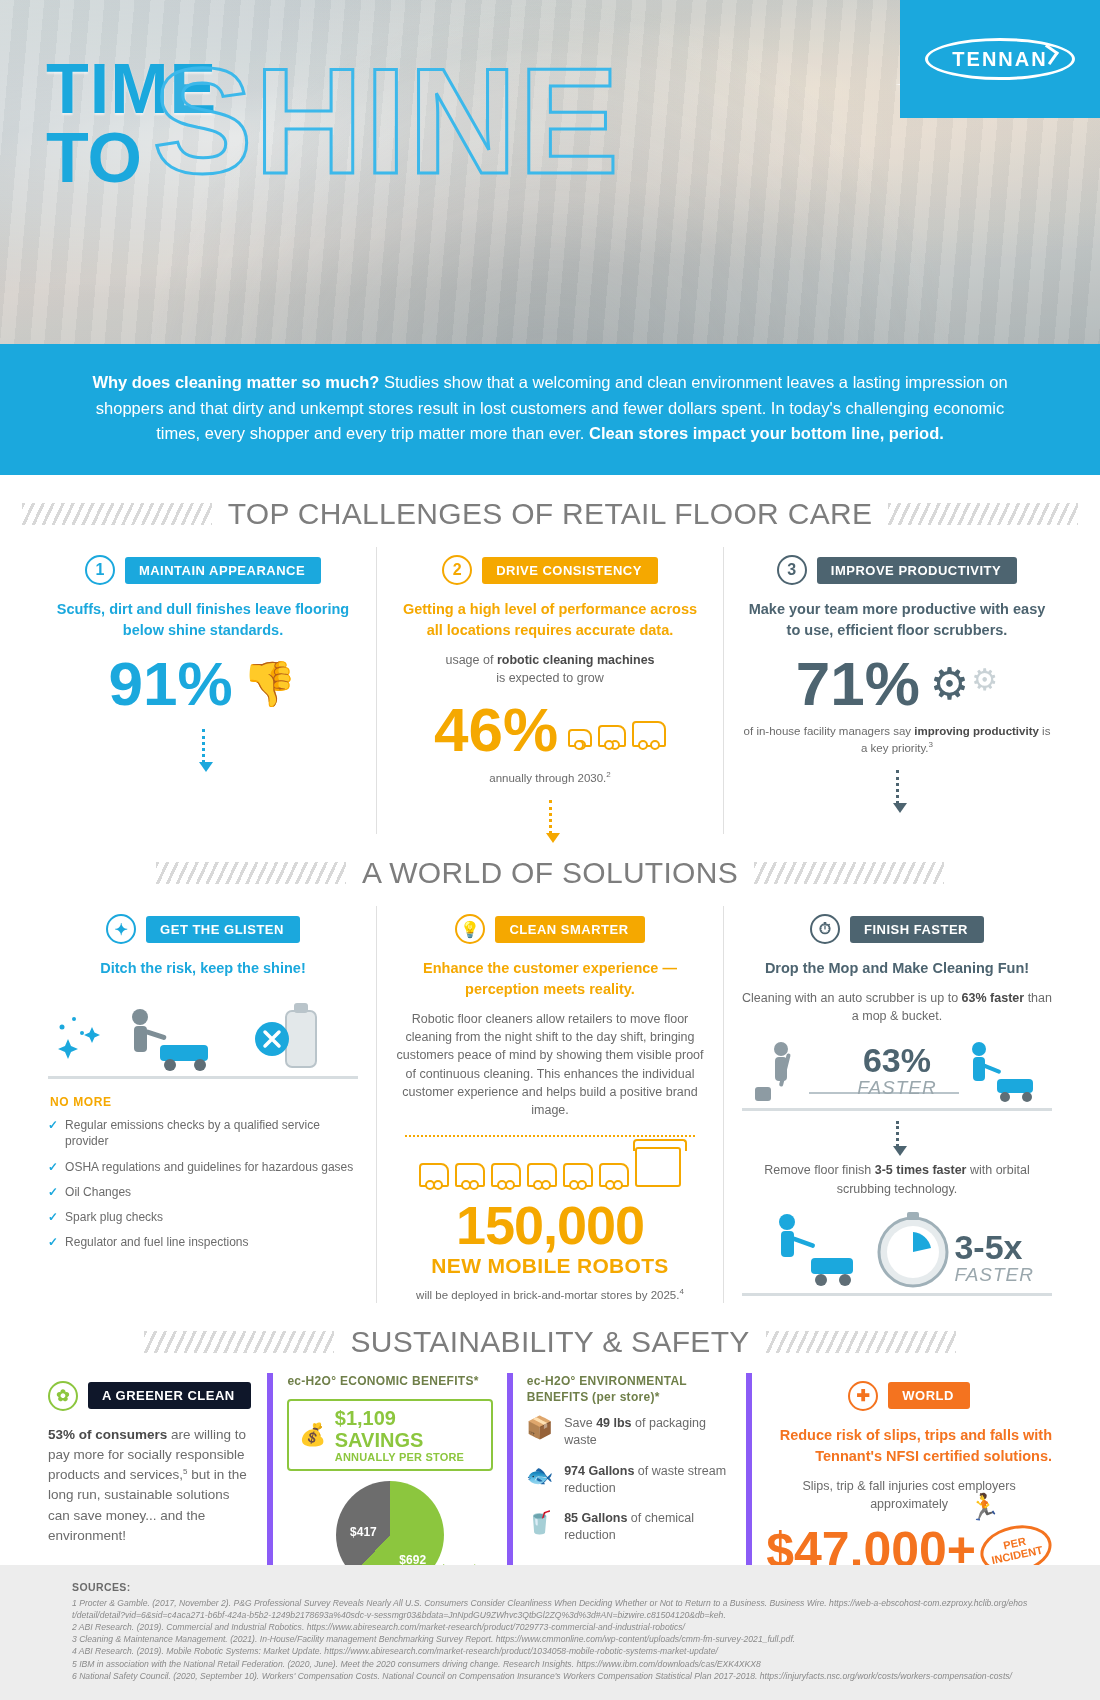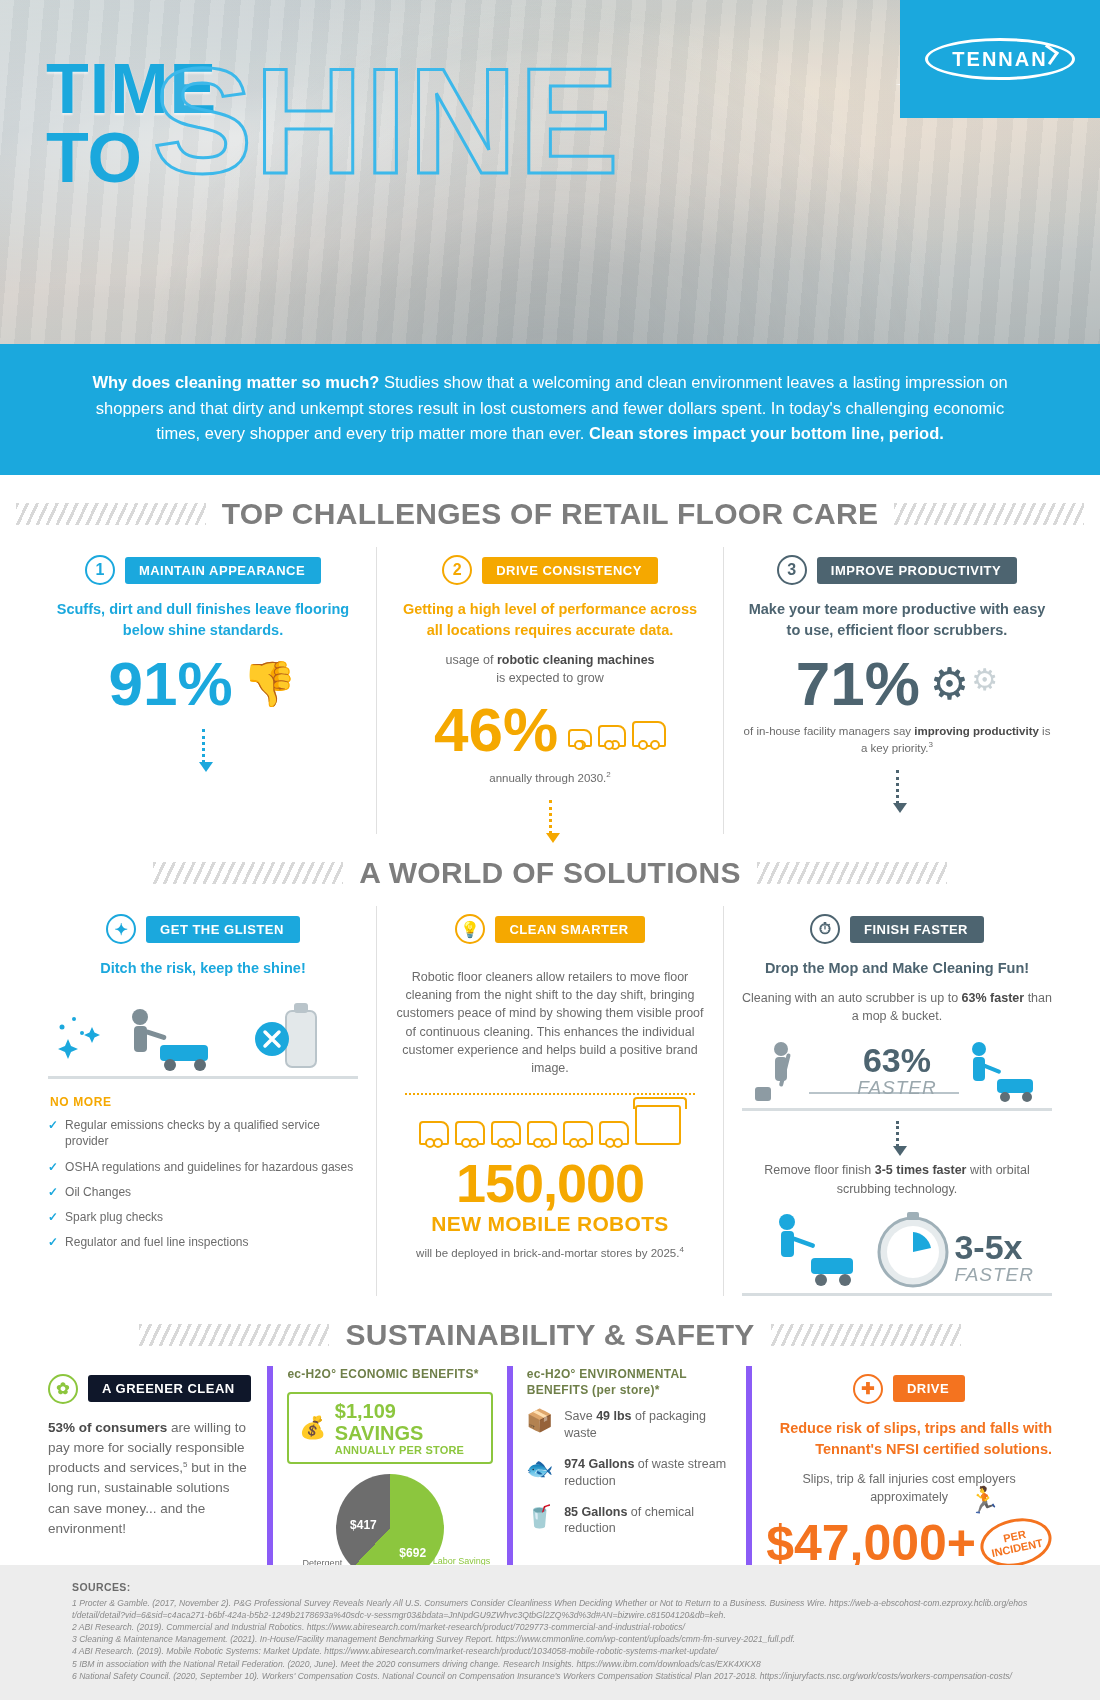--- a/index.html
+++ b/index.html
@@ -79,21 +79,21 @@
   .banner b { font-weight: bold; }
 
   
   .sec-head {
     display: flex; align-items: center; justify-content: center;
     gap: 16px; margin: 0 auto;
     padding: 22px 0 10px 0;
   }
   .hatch { height: 22px; flex: 1; max-width: 190px;
     background: repeating-linear-gradient(115deg, #d8d8d8 0 3px, #ffffff 3px 9px); }
-  .sec-title { font-size: 30px; font-weight: bold; color: #7d7d7d; letter-spacing: 0.3px; white-space: nowrap;}
+  .sec-title { font-size: 30px; font-weight: normal; color: #7d7d7d; letter-spacing: 0.3px; white-space: nowrap;}
 
   
   .cols3 { display: flex; padding: 6px 30px 0 30px; }
   .col { flex: 1; padding: 0 18px; position: relative; }
   .col + .col { border-left: 1px solid #e0e0e0; }
 
   .pill {
     display: inline-flex; align-items: center; gap: 10px;
     margin: 8px 0 14px 0;
   }
@@ -362,20 +362,21 @@
             <span>Regulator and fuel line inspections</span>
           </li>
       </ul>
     </div>
 
     <div class="col center">
       <div class="pill">
         <div class="pill-badge y">💡</div>
         <div class="pill-label bg-yellow">CLEAN SMARTER</div>
       </div>
+      <div class="lede yellow">Enhance the customer experience — perception meets reality.</div>
       <div class="sub">Robotic floor cleaners allow retailers to move floor cleaning from the night shift to the day shift, bringing customers peace of mind by showing them visible proof of continuous cleaning. This enhances the individual customer experience and helps build a positive brand image.</div>
 
       <div style="border-top:2px dotted #f5a800; margin: 16px 10px 10px 10px;"></div>
 
       <div class="robots">
         <div class="robot"></div>
           <div class="robot"></div>
           <div class="robot"></div>
         <div class="robot"></div>
           <div class="robot"></div>
@@ -506,21 +507,21 @@
       </div>
       <div class="benefit-row">
         <span style="font-size:22px;color:#8cc63e;">🥤</span>
         <div class="benefit-txt"><span></span><b>85 Gallons</b><span> of chemical reduction</span></div>
       </div>
     </div>
 
     <div class="c4 center">
       <div class="pill">
         <div class="pill-badge" style="border-color:#f4731f;color:#f4731f;">✚</div>
-        <div class="pill-label bg-orange">DRIVE</div>
+        <div class="pill-label bg-orange">WORLD</div>
       </div>
       <div class="safety-lede">Reduce risk of slips, trips and falls with Tennant's NFSI certified solutions.</div>
       <div class="sub">Slips, trip &amp; fall injuries cost employers approximately</div>
       <div style="display:flex;align-items:center;justify-content:center;gap:4px;margin-top:8px;">
         <div class="big-orange">$47,000+</div>
         <div style="position:relative;">
           <span style="position:absolute;left:-12px;top:-34px;font-size:26px;color:#f4731f;">🏃</span>
           <div class="per-inc">
             <span>PER</span><br>
             <span>INCIDENT</span>

